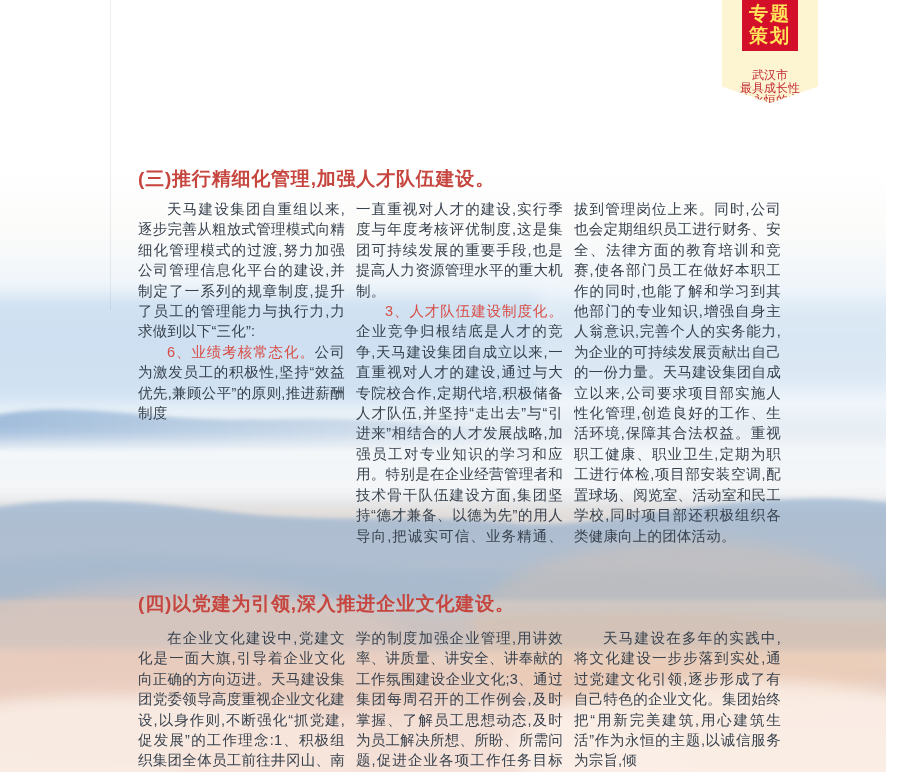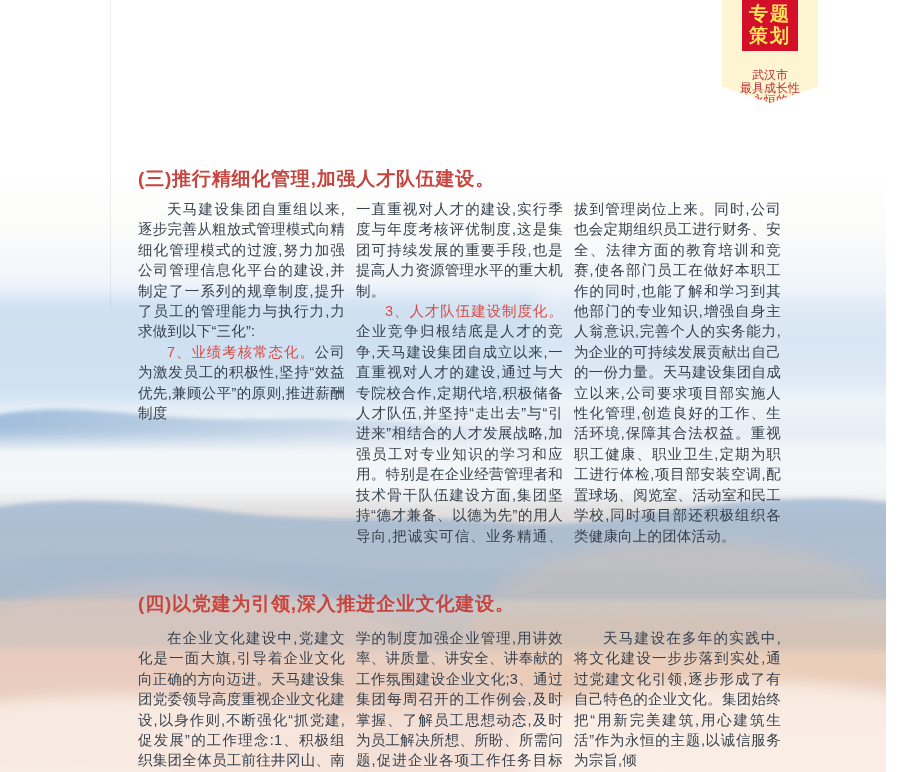--- a/index.html
+++ b/index.html
@@ -99,21 +99,21 @@
       <div>最具成长性</div>
       <div>作为永恒的主题</div>
     </div>
   </div>
 
   <section>
     <h2 class="sec-heading" id="heading-3">(三)推行精细化管理,加强人才队伍建设。</h2>
     <div class="cols" id="cols-3">
         <div class="col">
           <p class="indent"><span>天马建设集团自重组以来,逐步完善从粗放式管理模式向精细化管理模式的过渡,努力加强公司管理信息化平台的建设,并制定了一系列的规章制度,提升了员工的管理能力与执行力,力求做到以下“三化”:</span></p>
-          <p class="indent"><span class="lead">7、业绩考核常态化。</span><span>公司为激发员工的积极性,坚持“效益优先,兼顾公平”的原则,推进薪酬制度</span></p>
+          <p class="indent"><span class="lead">6、业绩考核常态化。</span><span>公司为激发员工的积极性,坚持“效益优先,兼顾公平”的原则,推进薪酬制度</span></p>
         </div>
         <div class="col">
           <p><span>一直重视对人才的建设,实行季度与年度考核评优制度,这是集团可持续发展的重要手段,也是提高人力资源管理水平的重大机制。</span></p>
           <p class="indent"><span class="lead">3、人才队伍建设制度化。</span><span>企业竞争归根结底是人才的竞争,天马建设集团自成立以来,一直重视对人才的建设,通过与大专院校合作,定期代培,积极储备人才队伍,并坚持“走出去”与“引进来”相结合的人才发展战略,加强员工对专业知识的学习和应用。特别是在企业经营管理者和技术骨干队伍建设方面,集团坚持“德才兼备、以德为先”的用人导向,把诚实可信、业务精通、能力突出、经过艰苦环境锻炼,能够得到职工认可的人员选</span></p>
         </div>
         <div class="col">
           <p><span>拔到管理岗位上来。同时,公司也会定期组织员工进行财务、安全、法律方面的教育培训和竞赛,使各部门员工在做好本职工作的同时,也能了解和学习到其他部门的专业知识,增强自身主人翁意识,完善个人的实务能力,为企业的可持续发展贡献出自己的一份力量。天马建设集团自成立以来,公司要求项目部实施人性化管理,创造良好的工作、生活环境,保障其合法权益。重视职工健康、职业卫生,定期为职工进行体检,项目部安装空调,配置球场、阅览室、活动室和民工学校,同时项目部还积极组织各类健康向上的团体活动。</span></p>
         </div>
       </div>
   </section>

